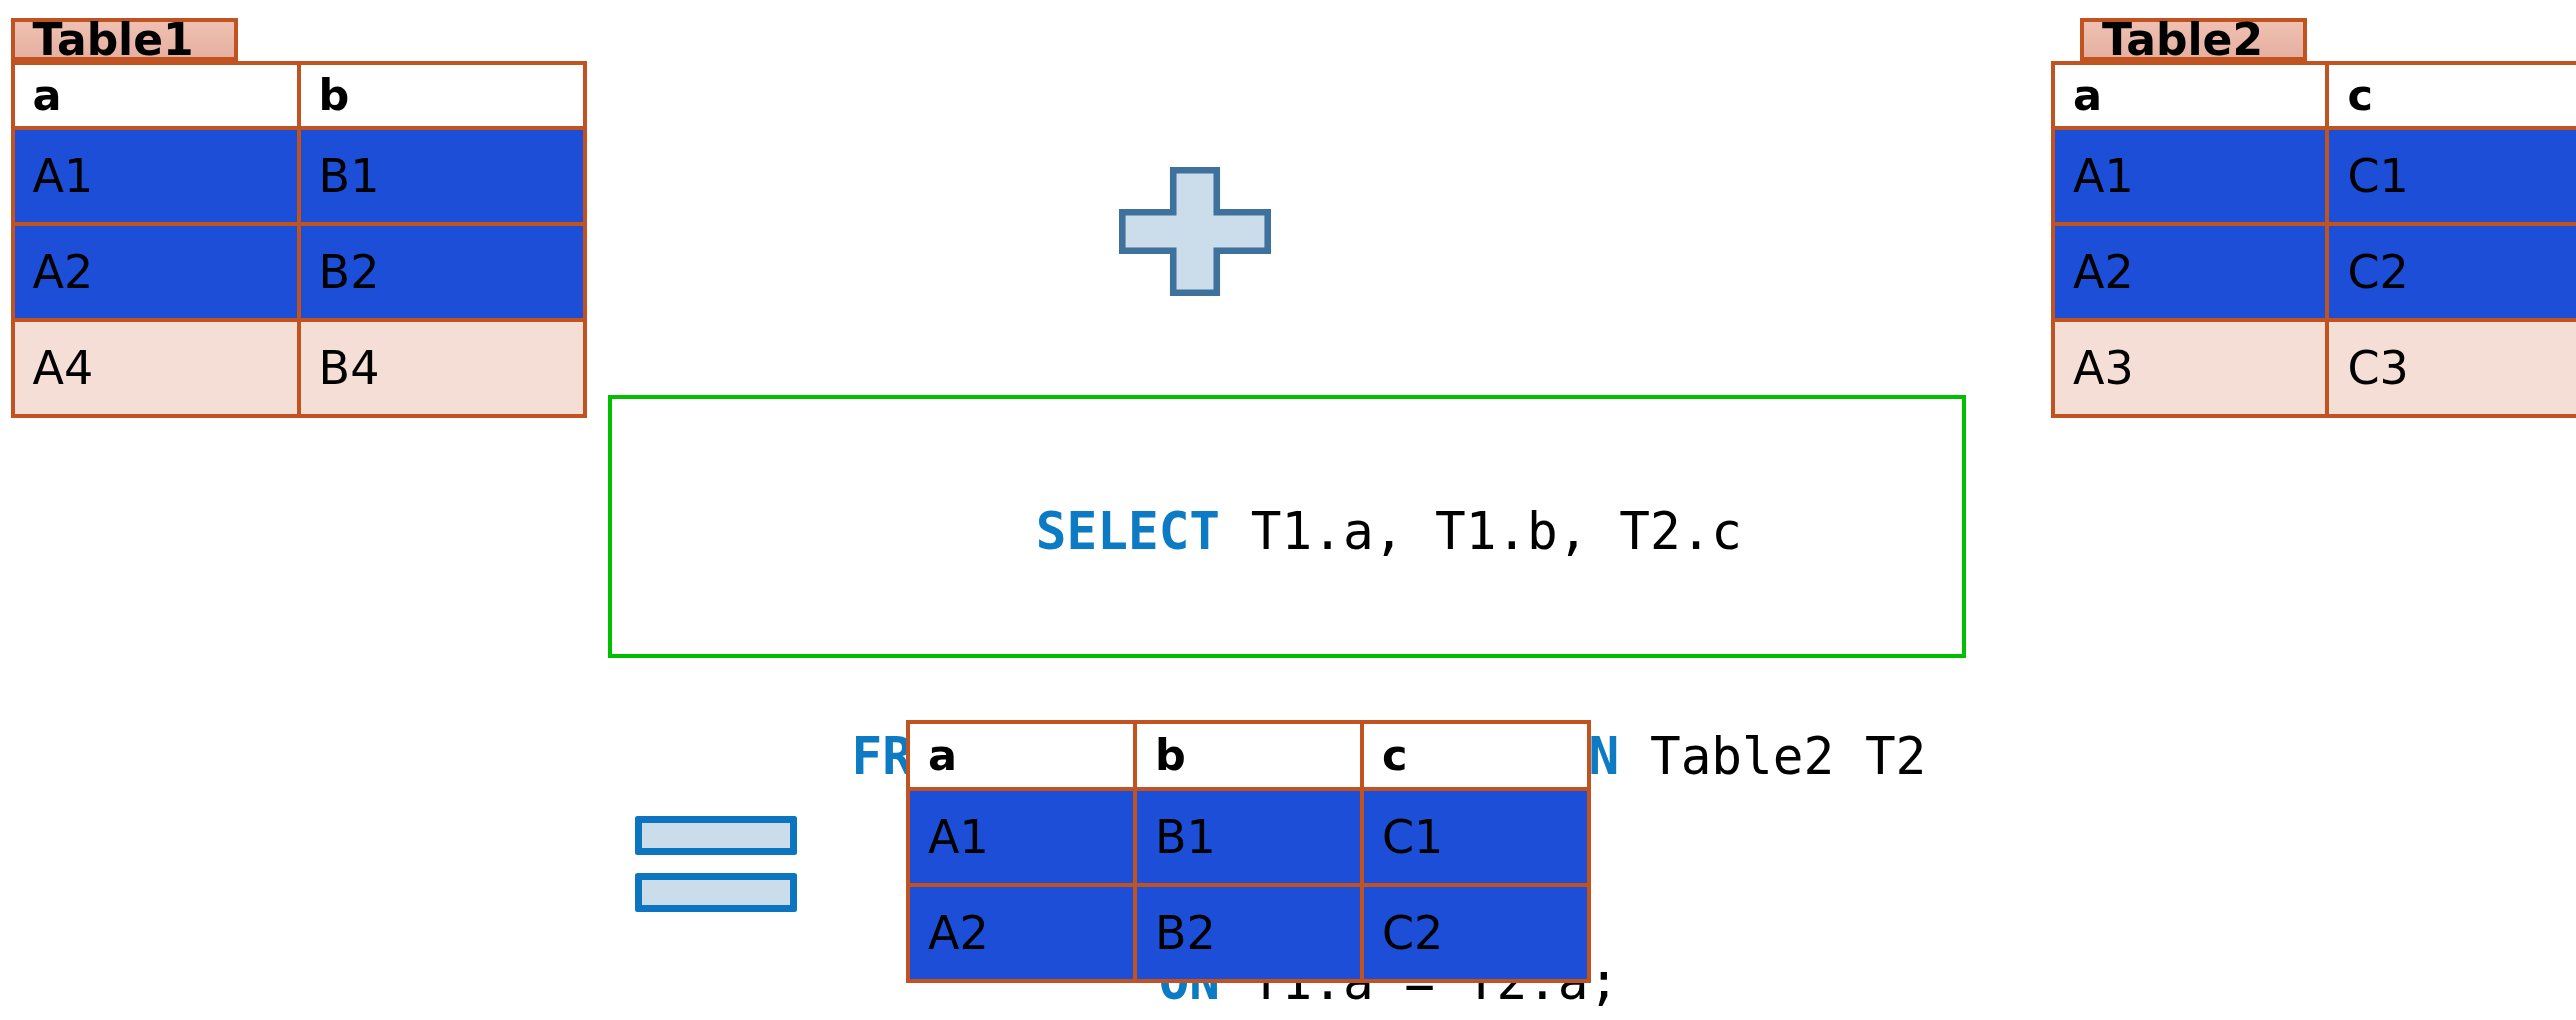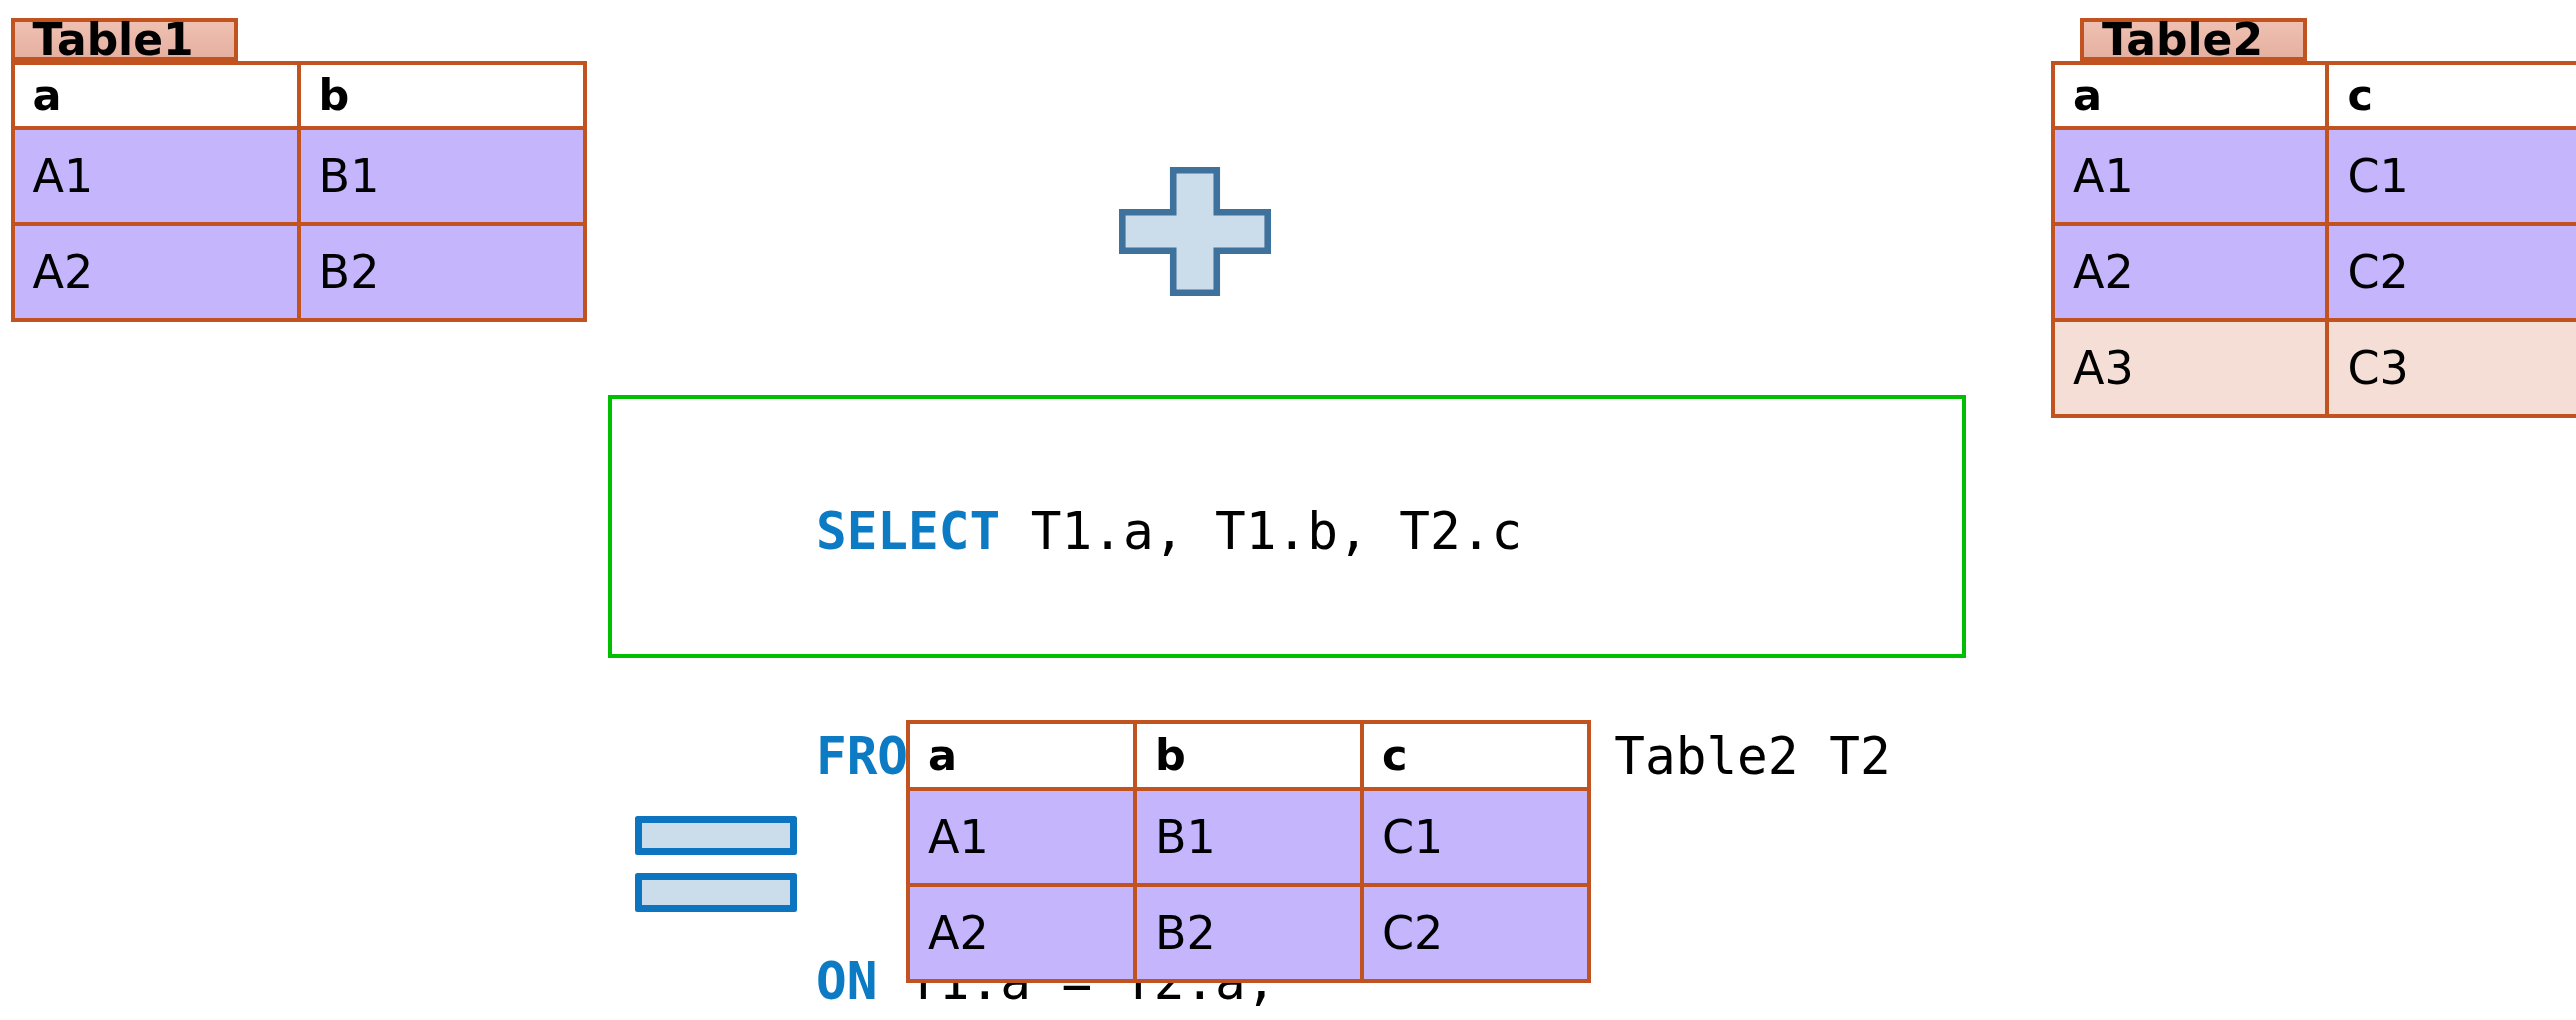--- a/index.html
+++ b/index.html
@@ -38,21 +38,21 @@
     vertical-align: middle;
     font-family: "DejaVu Sans", sans-serif;
     white-space: nowrap;
   }
   .db-table tr.hdr td {
     background: #ffffff;
     font-weight: bold;
     font-size: 43px;
   }
   .db-table tr.match td {
-    background: #c4b5fd;
+    background: #1d4ed8;
   }
   .db-table tr.nomatch td {
     background: #F4DED5;
   }
   .cell-red {
     color: #C00000;
   }
 
   
   .table-tag {
@@ -121,20 +121,21 @@
   #sql-box {
     position: absolute;
     left: 608px;
     top: 395px;
     width: 1358px;
     height: 263px;
     box-sizing: border-box;
     border: 4.1px solid #00BF00;
     background: #ffffff;
     padding: 19.7px 0 0 19.7px;
+    text-align: center;
   }
   #sql-box .code-line {
     font-family: "DejaVu Sans Mono", monospace;
     font-size: 51px;
     line-height: 75px;
     color: #000000;
     white-space: pre;
     letter-spacing: 0px;
   }
   .kw {
@@ -155,20 +156,24 @@
         <td>a</td>
         <td>b</td>
       </tr>
       <tr class="match">
         <td>A1</td>
         <td>B1</td>
       </tr>
       <tr class="match">
         <td>A2</td>
         <td>B2</td>
+      </tr>
+      <tr class="nomatch">
+        <td class="cell-red">A4</td>
+        <td>B4</td>
       </tr>
     </tbody>
   </table>
 
   <div id="plus-icon">
     <svg width="152" height="129" viewBox="0 0 185 157" xmlns="http://www.w3.org/2000/svg">
       <polygon points="66,4 119,4 119,55 181,55 181,102 119,102 119,153 66,153 66,102 4,102 4,55 66,55" fill="#CBDCEA" stroke="#3E719C" stroke-width="8" stroke-linejoin="miter"></polygon>
     </svg>
   </div>
 

